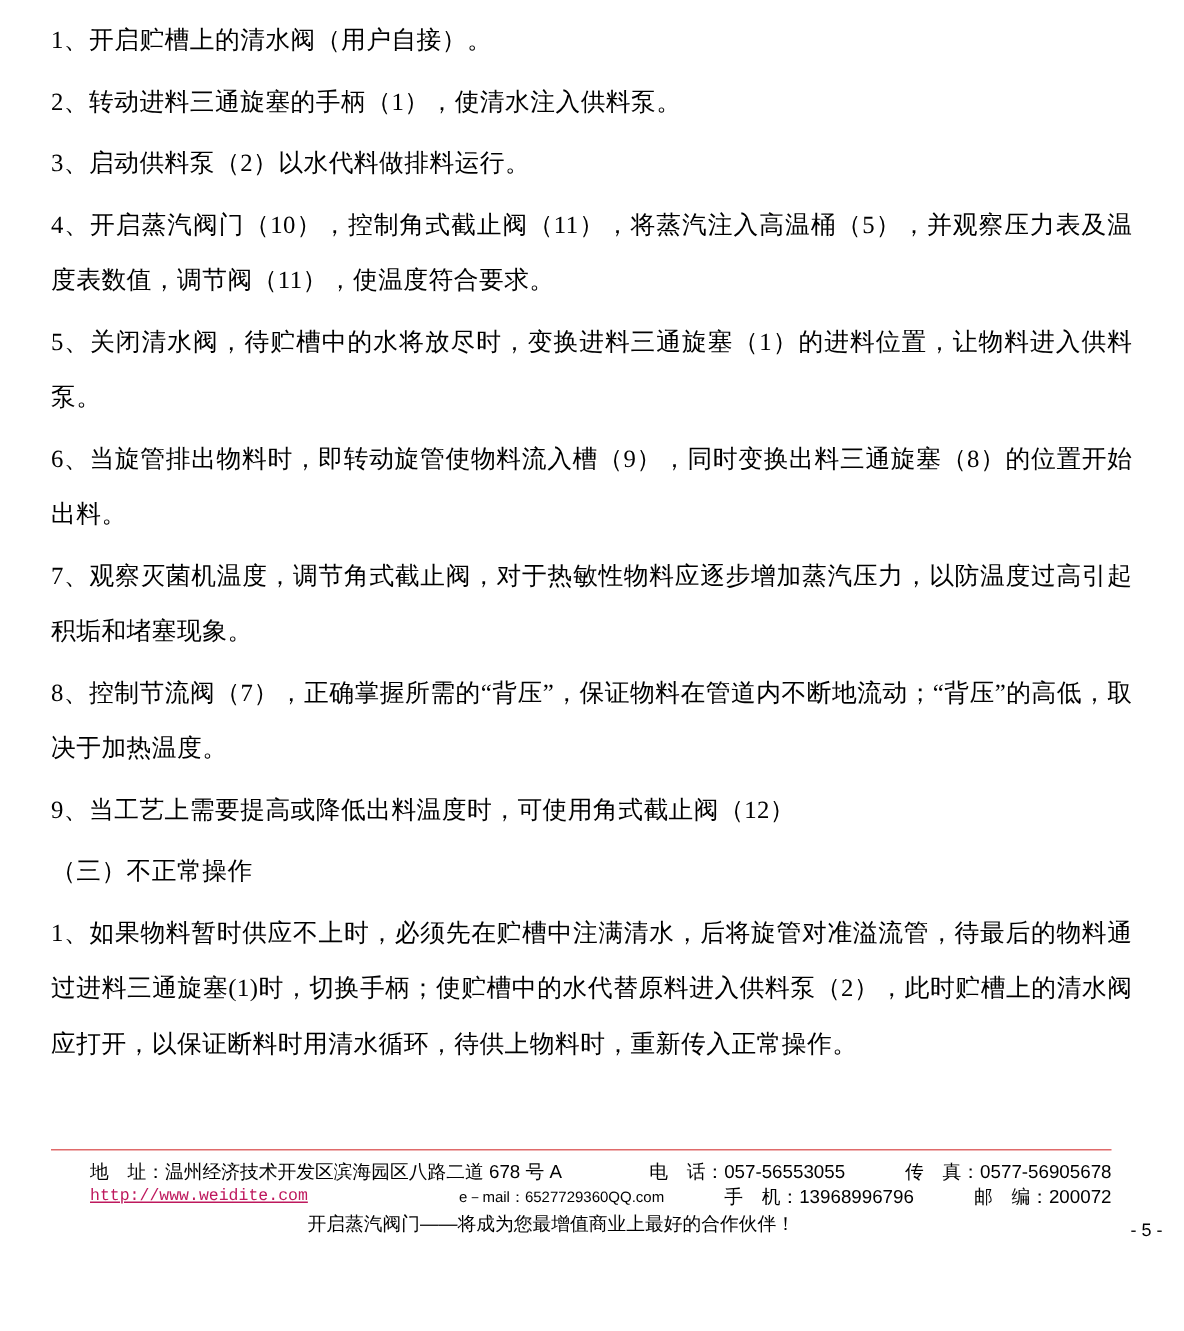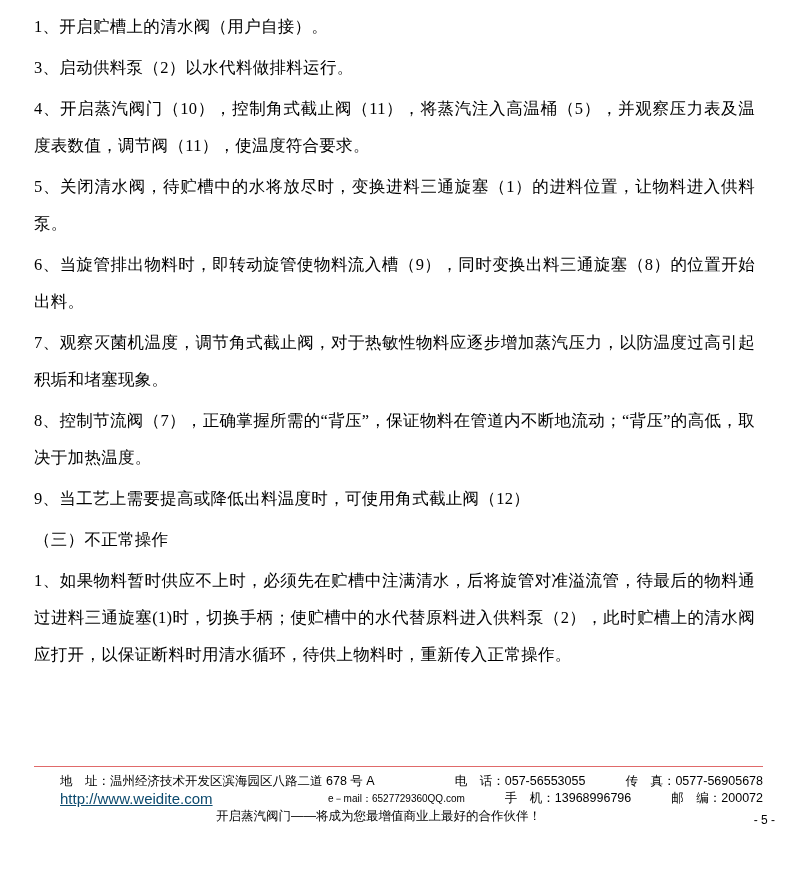--- a/index.html
+++ b/index.html
@@ -28,21 +28,21 @@
     letter-spacing: 0.3px;
     text-align: justify;
     margin: 0;
   }
   .para {
     margin: 0 0 4px 0;
   }
   .footer {
     position: absolute;
     left: 34px;
-    right: 26px;
+    right: 48px;
     bottom: 6px;
   }
   .footer-rule {
     border: none;
     border-top: 1px solid #e06a6a;
     margin: 0 0 6px 0;
     height: 0;
   }
   .footer-line {
     font-family: "Liberation Sans", sans-serif;
@@ -56,23 +56,23 @@
     padding-left: 26px;
   }
   .footer-line .mid {
     margin-left: auto;
     padding-right: 0;
   }
   .footer-line .right {
     margin-left: 40px;
   }
   .footer-url {
-    font-family: Liberation Sans, sans-serif;
-    font-size: 15px;
-    color: #0c4a6e;
+    font-family: Liberation Mono, monospace;
+    font-size: 11px;
+    color: #be185d;
     text-decoration: underline;
     padding-left: 26px;
   }
   .footer-email {
     font-family: "Liberation Sans", sans-serif;
     font-size: 10px;
   }
   .footer-slogan {
     font-family: "Liberation Sans", sans-serif;
     font-size: 12.5px;
@@ -89,20 +89,21 @@
     color: #000000;
   }
 </style>
 </head>
 <body>
 
 <div class="page">
 
   <div class="body-text">
     <p class="para">1、开启贮槽上的清水阀（用户自接）。</p>
+    <p class="para">2、转动进料三通旋塞的手柄（1），使清水注入供料泵。</p>
     <p class="para">3、启动供料泵（2）以水代料做排料运行。</p>
     <p class="para">4、开启蒸汽阀门（10），控制角式截止阀（11），将蒸汽注入高温桶（5），并观察压力表及温度表数值，调节阀（11），使温度符合要求。</p>
     <p class="para">5、关闭清水阀，待贮槽中的水将放尽时，变换进料三通旋塞（1）的进料位置，让物料进入供料泵。</p>
     <p class="para">6、当旋管排出物料时，即转动旋管使物料流入槽（9），同时变换出料三通旋塞（8）的位置开始出料。</p>
     <p class="para">7、观察灭菌机温度，调节角式截止阀，对于热敏性物料应逐步增加蒸汽压力，以防温度过高引起积垢和堵塞现象。</p>
     <p class="para">8、控制节流阀（7），正确掌握所需的“背压”，保证物料在管道内不断地流动；“背压”的高低，取决于加热温度。</p>
     <p class="para">9、当工艺上需要提高或降低出料温度时，可使用角式截止阀（12）</p>
     <p class="para">（三）不正常操作</p>
     <p class="para">1、如果物料暂时供应不上时，必须先在贮槽中注满清水，后将旋管对准溢流管，待最后的物料通过进料三通旋塞(1)时，切换手柄；使贮槽中的水代替原料进入供料泵（2），此时贮槽上的清水阀应打开，以保证断料时用清水循环，待供上物料时，重新传入正常操作。</p>
   </div>

